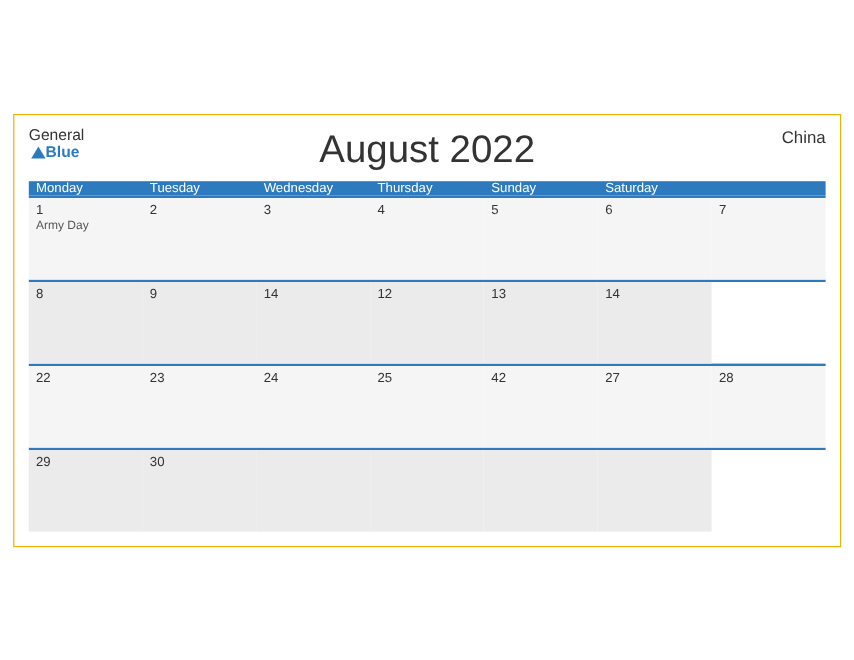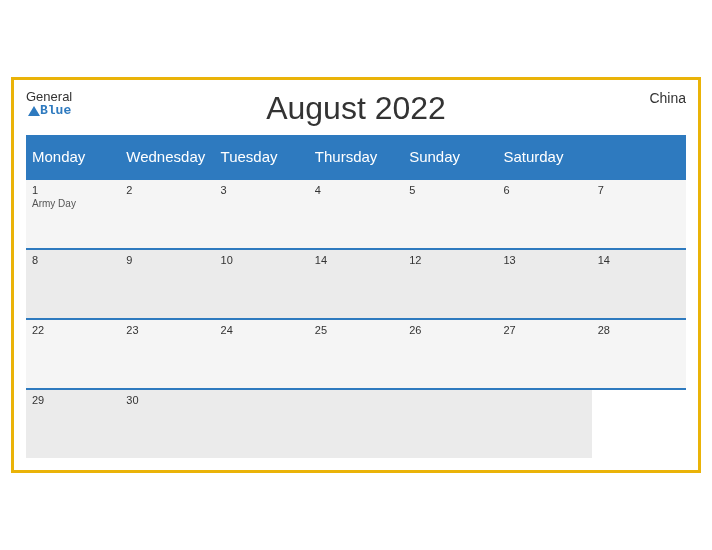--- a/index.html
+++ b/index.html
@@ -8,21 +8,21 @@
       background: #fff;
       width: 712px;
       height: 550px;
       display: flex;
       align-items: center;
       justify-content: center;
     }
     .calendar-container {
       width: 690px;
       background: #fff;
-      border: 3px solid #eab308;
+      border: 1px solid #eab308;
       padding: 10px 12px 12px;
     }
     .header {
       display: flex;
       align-items: center;
       justify-content: center;
       position: relative;
       margin-bottom: 8px;
     }
     .logo {
@@ -67,22 +67,22 @@
       color: #333;
     }
     .weekdays {
       display: grid;
       grid-template-columns: repeat(7, 1fr);
       background: #2e7abf;
       color: #fff;
       font-size: 11px;
     }
     .weekday {
-      padding: 13px 6px;
-      font-size: 15px;
+      padding: 0 6px;
+      font-size: 11px;
     }
     .weeks {
       display: flex;
       flex-direction: column;
     }
     .week-row {
       display: grid;
       grid-template-columns: repeat(7, 1fr);
       border-top: 2px solid #2e7abf;
       min-height: 70px;
@@ -116,33 +116,33 @@
       margin-top: 2px;
     }
   </style>
 </head>
 <body>
 
 <div class="calendar-container">
   <div class="header">
     <div class="logo">
       <span class="logo-general">General</span>
-      <span style="display:flex;align-items:center;font-family:Liberation Mono, monospace;">
+      <span style="display:flex;align-items:center;">
         <span class="logo-triangle"></span>
         <span class="logo-blue">Blue</span>
       </span>
     </div>
     <h1 class="title">August 2022</h1>
     <span class="country">China</span>
   </div>
 
   <div class="weekdays">
     <div class="weekday">Monday</div>
+    <div class="weekday">Tuesday</div>
     <div class="weekday">Wednesday</div>
-    <div class="weekday">Tuesday</div>
     <div class="weekday">Thursday</div>
     <div class="weekday">Sunday</div>
     <div class="weekday">Saturday</div>
   </div>
 
   <div class="weeks" id="weeks-container">
   <div class="week-row">
         <div class="day-cell">
           <span class="day-number">1</span>
           <span class="day-event">Army Day</span>
@@ -167,23 +167,20 @@
         </div>
       </div>
       <div class="week-row">
         <div class="day-cell">
           <span class="day-number">8</span>
         </div>
         <div class="day-cell">
           <span class="day-number">9</span>
         </div>
         <div class="day-cell">
-          <span class="day-number">10</span>
-        </div>
-        <div class="day-cell">
           <span class="day-number">14</span>
         </div>
         <div class="day-cell">
           <span class="day-number">12</span>
         </div>
         <div class="day-cell">
           <span class="day-number">13</span>
         </div>
         <div class="day-cell">
           <span class="day-number">14</span>
@@ -196,21 +193,21 @@
         <div class="day-cell">
           <span class="day-number">23</span>
         </div>
         <div class="day-cell">
           <span class="day-number">24</span>
         </div>
         <div class="day-cell">
           <span class="day-number">25</span>
         </div>
         <div class="day-cell">
-          <span class="day-number">26</span>
+          <span class="day-number">42</span>
         </div>
         <div class="day-cell">
           <span class="day-number">27</span>
         </div>
         <div class="day-cell">
           <span class="day-number">28</span>
         </div>
       </div>
       <div class="week-row">
         <div class="day-cell">

